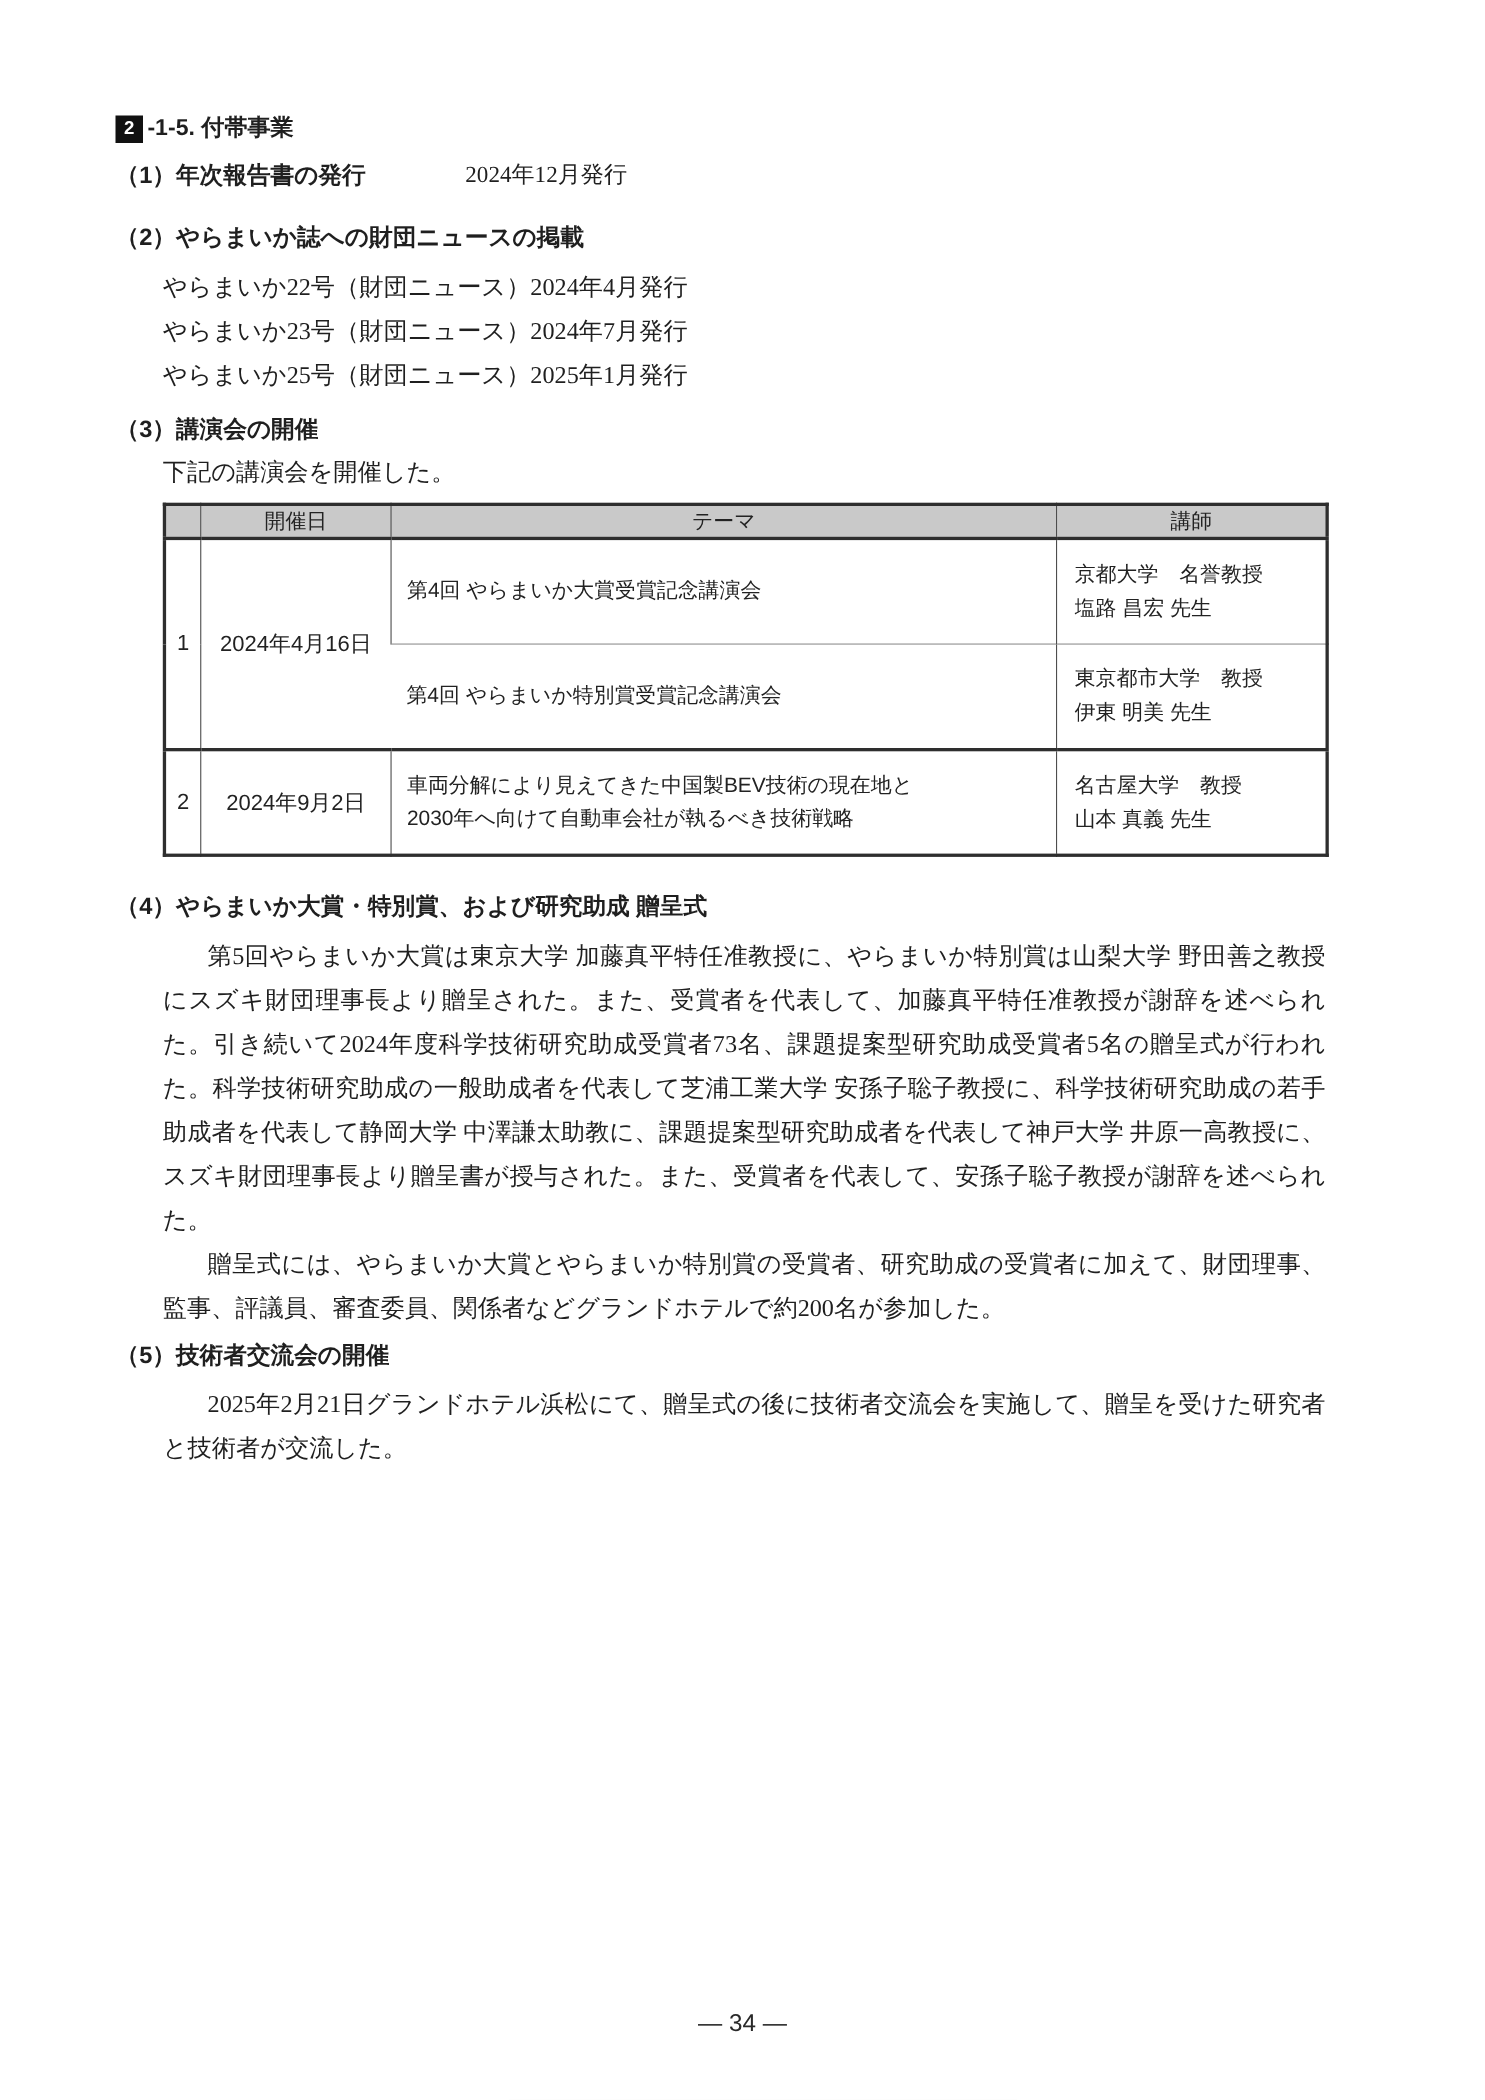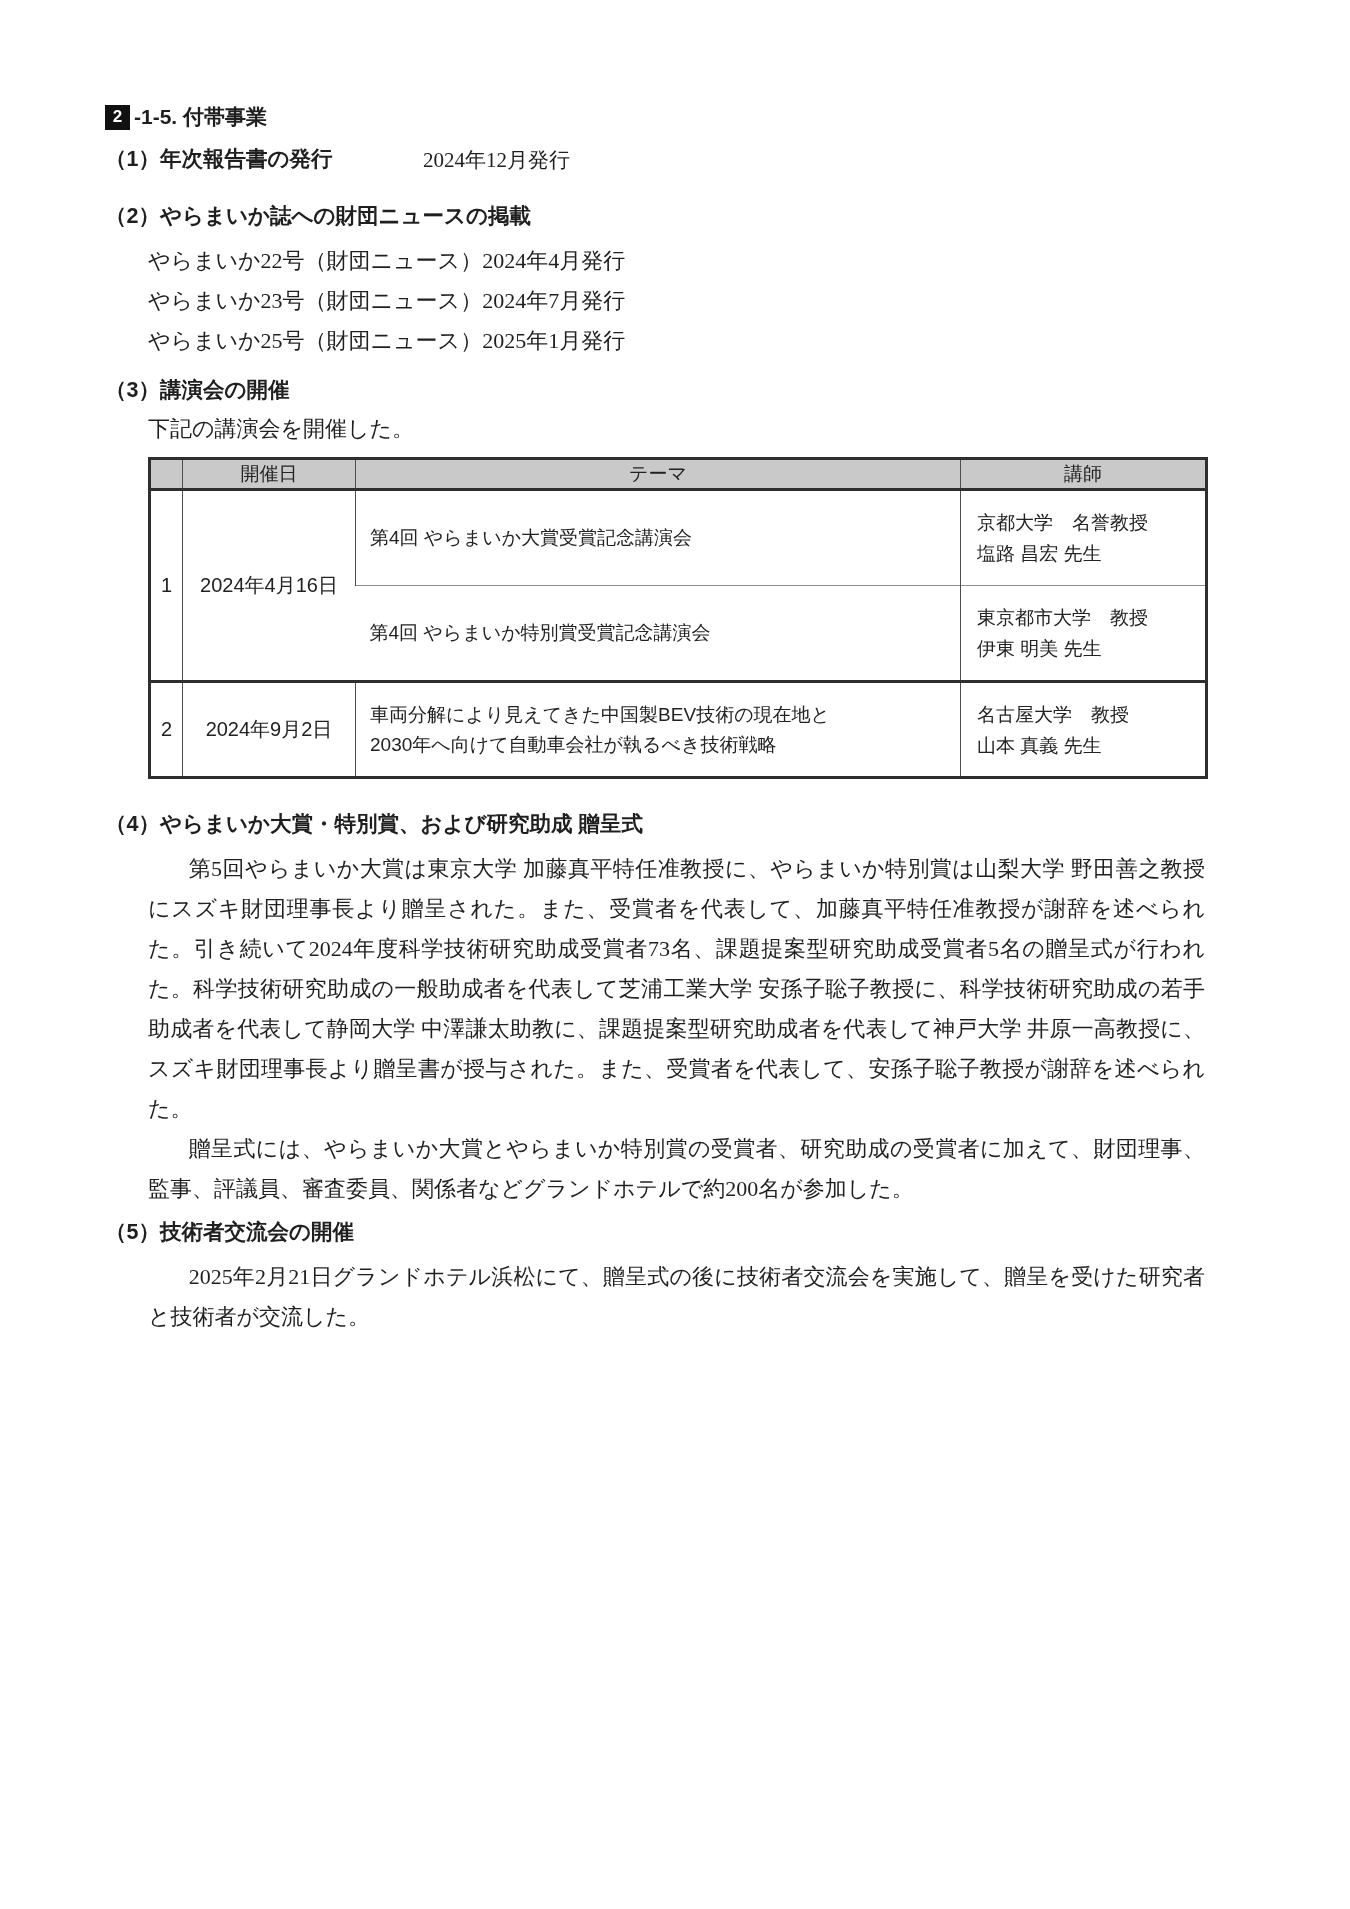--- a/index.html
+++ b/index.html
@@ -21,21 +21,21 @@
     font-family: "Liberation Sans", "DejaVu Sans", sans-serif;
     font-weight: bold; font-size: 21px; line-height: 28px;
   }
   .badge {
     display: inline-flex; width: 25px; height: 25px;
     background: #111111; color: #ffffff;
     align-items: center; justify-content: center;
     font-size: 17px; font-weight: bold; flex: 0 0 auto;
   }
 
-  .h-row { display: flex; align-items: center; margin-top: 13px; }
+  .h-row { display: flex; align-items: flex-start; margin-top: 13px; }
   .h {
     font-family: "Liberation Sans", "DejaVu Sans", sans-serif;
     font-weight: bold; font-size: 21.5px; line-height: 31px;
   }
   .h1-label { width: 318px; flex: 0 0 auto; }
   .h-note { font-size: 21px; }
 
   .mt-s2 { margin-top: 26px; }
   .mt-s3 { margin-top: 14px; }
   .mt-s4 { margin-top: 30px; }
@@ -159,13 +159,14 @@
       <p>贈呈式には、やらまいか大賞とやらまいか特別賞の受賞者、研究助成の受賞者に加えて、財団理事、監事、評議員、審査委員、関係者などグランドホテルで約200名が参加した。</p>
     </div>
 
     <div class="h mt-s5">（5）技術者交流会の開催</div>
     <div class="paras">
       <p>2025年2月21日グランドホテル浜松にて、贈呈式の後に技術者交流会を実施して、贈呈を受けた研究者と技術者が交流した。</p>
     </div>
 
   </div>
 
+  <div class="footer">— 34 —</div>
 </div>
 
 </body></html>

